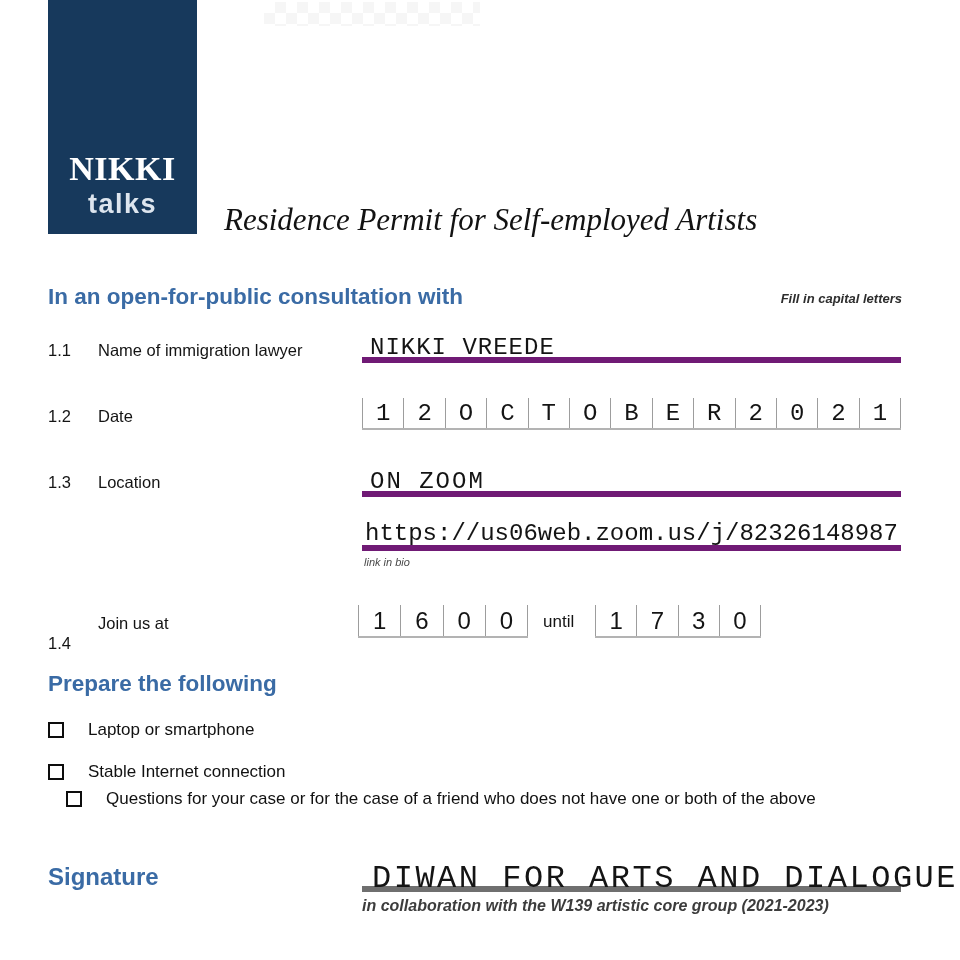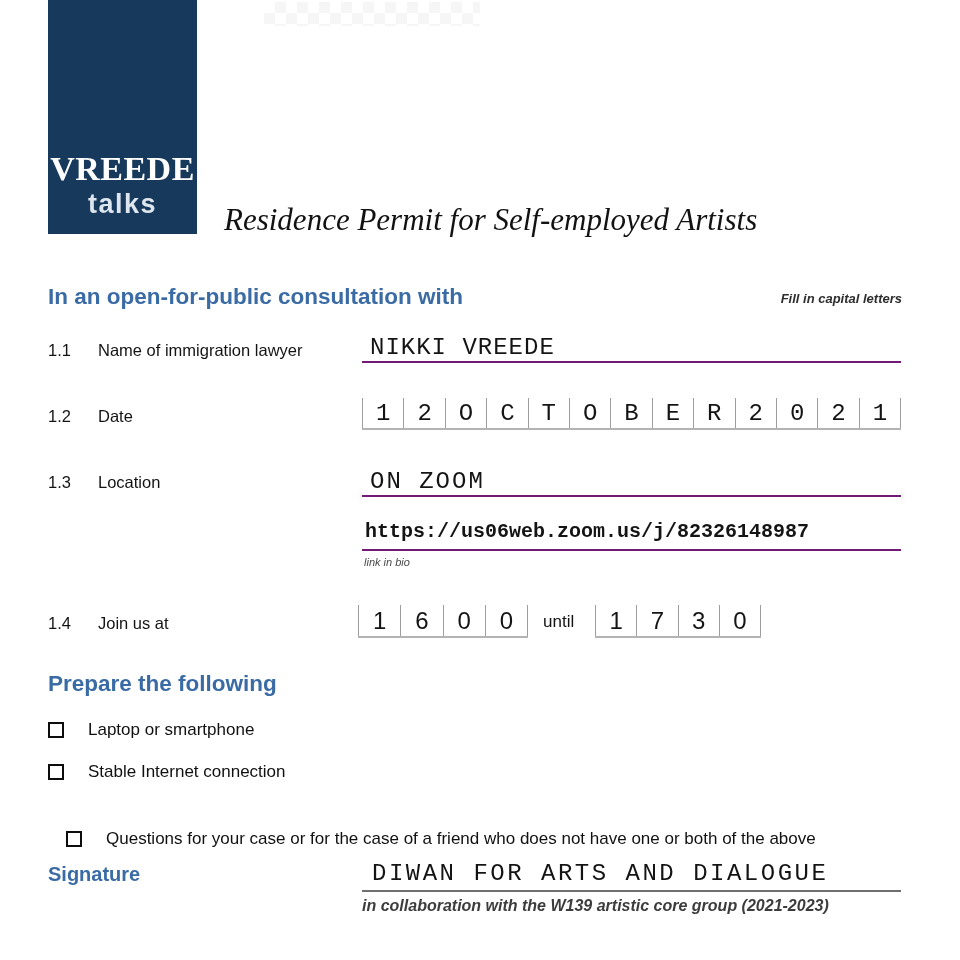--- a/index.html
+++ b/index.html
@@ -28,29 +28,29 @@
   .sec-head{position:absolute;left:48px;font-size:22.5px;font-weight:bold;color:var(--blue);white-space:nowrap;}
   .sec-head.s1{top:284px;}
   .sec-head.s2{top:671px;}
   .cap-note{position:absolute;right:58px;top:291px;font-size:13px;font-weight:bold;font-style:italic;color:#2e2e2e;}
 
   .fnum{position:absolute;left:48px;font-size:16.5px;color:#141414;}
   .flabel{position:absolute;left:98px;font-size:16.5px;color:#141414;white-space:nowrap;}
 
   .mono{font-family:"Liberation Mono","DejaVu Sans Mono",monospace;}
 
-  .vline{position:absolute;left:362px;width:539px;border-bottom:2px solid #701a75;}
+  .vline{position:absolute;left:362px;width:539px;border-bottom:6px solid #701a75;}
   .v11{top:334px;height:29px;}
   .v11 .val{font-size:24px;letter-spacing:1px;padding-left:8px;}
   .v13{top:468px;height:29px;}
   .v13 .val{font-size:24px;letter-spacing:2px;padding-left:8px;}
   .vurl{top:520px;height:31px;}
-  .vurl .val{font-size:20px;padding-left:3px;white-space:nowrap;font-weight:bold;}
+  .vurl .val{font-size:24px;padding-left:3px;white-space:nowrap;}
   .vsig{top:860px;height:32px;border-bottom-color:#6f6f6f;}
-  .vsig .val{font-size:24px;letter-spacing:2.5px;padding-left:10px;white-space:nowrap;font-family:Liberation Mono, monospace;}
+  .vsig .val{font-size:32px;letter-spacing:2.5px;padding-left:10px;white-space:nowrap;font-family:Liberation Mono, monospace;}
 
   .comb{position:absolute;display:flex;border-bottom:2px solid #b3b3b3;}
   .comb .cell{flex:1;border-left:1.5px solid #9d9d9d;text-align:center;font-size:24px;padding-top:2px;line-height:28px;}
   .comb .cell:last-child{border-right:1.5px solid #9d9d9d;}
   .comb.date{left:362px;top:398px;width:539px;height:32px;}
   .comb.date .cell{font-family:"Liberation Mono","DejaVu Sans Mono",monospace;}
   .comb.timeA{left:358px;top:605px;width:170px;height:33px;}
   .comb.timeB{left:595px;top:605px;width:166px;height:33px;}
   .comb.timeA .cell,.comb.timeB .cell{font-family:"Liberation Sans",sans-serif;}
 
@@ -58,33 +58,33 @@
 
   .small-note{position:absolute;font-style:italic;color:#4a4a4a;}
   .link-note{left:364px;top:556px;font-size:11px;}
   .sig-note{left:362px;top:897px;font-size:16px;color:#3c3c3c;font-weight:bold;}
 
   .check-row{position:absolute;left:48px;display:flex;align-items:center;}
   .check-row .box{width:16px;height:16px;border:2.5px solid #0d0d0d;background:#fff;flex:0 0 auto;}
   .check-row .lbl{margin-left:24px;font-size:17px;color:#111;white-space:nowrap;}
   .cr1{top:720px;}
   .cr2{top:762px;}
-  .cr3{top:829px;padding-left:18px;}
+  .cr3{top:789px;padding-left:18px;}
 
-  .sig-label{position:absolute;left:48px;top:863px;font-size:20px;font-weight:bold;color:var(--blue);}
+  .sig-label{position:absolute;left:48px;top:863px;font-size:24px;font-weight:bold;color:var(--blue);}
 </style>
 </head>
 <body>
 
 <div class="page">
 
   <div class="checker"></div>
 
   <div class="logo">
-    <div class="logo-title">VREEDE</div>
+    <div class="logo-title">NIKKI</div>
     <div class="logo-sub">talks</div>
   </div>
 
   <div class="title">Residence Permit for Self-employed Artists</div>
 
   <div class="sec-head s1">In an open-for-public consultation with</div>
   <div class="cap-note">Fill in capital letters</div>
 
   <div class="fnum" style="top:341px">1.1</div>
   <div class="flabel" style="top:341px">Name of immigration lawyer</div>
@@ -113,21 +113,21 @@
   <div class="fnum" style="top:473px">1.3</div>
   <div class="flabel" style="top:473px">Location</div>
   <div class="vline v13">
     <div class="val mono">ON ZOOM</div>
   </div>
   <div class="vline vurl">
     <div class="val mono">https://us06web.zoom.us/j/82326148987</div>
   </div>
   <div class="small-note link-note">link in bio</div>
 
-  <div class="fnum" style="top:614px">1.4</div>
+  <div class="fnum" style="top:634px">1.4</div>
   <div class="flabel" style="top:614px">Join us at</div>
   <div class="comb timeA">
       <span class="cell">1</span>
       <span class="cell">6</span>
       <span class="cell">0</span>
       <span class="cell">0</span>
     </div>
   <div class="until">until</div>
   <div class="comb timeB">
       <span class="cell">1</span>

